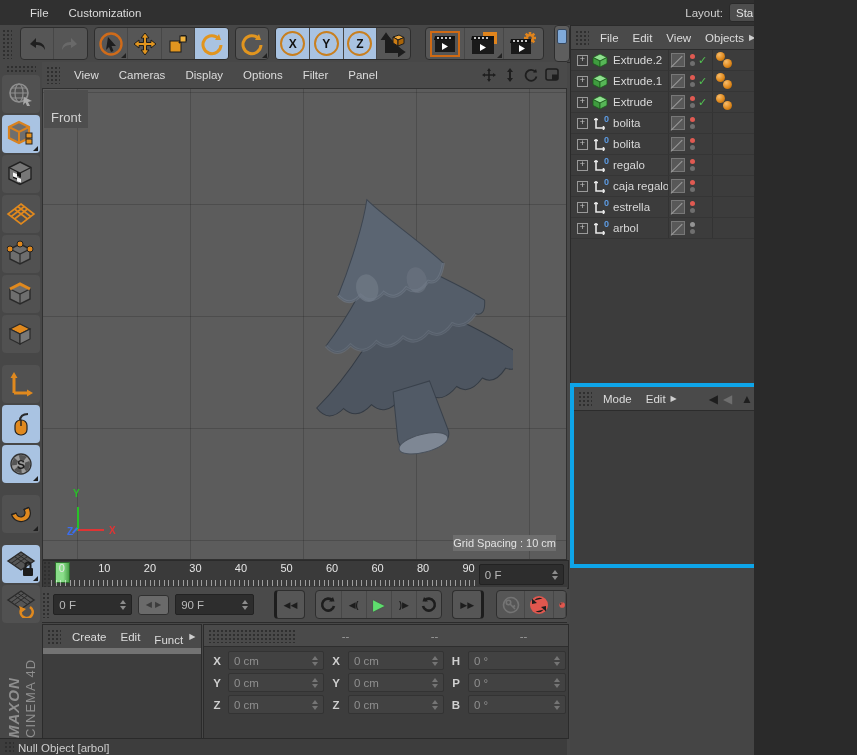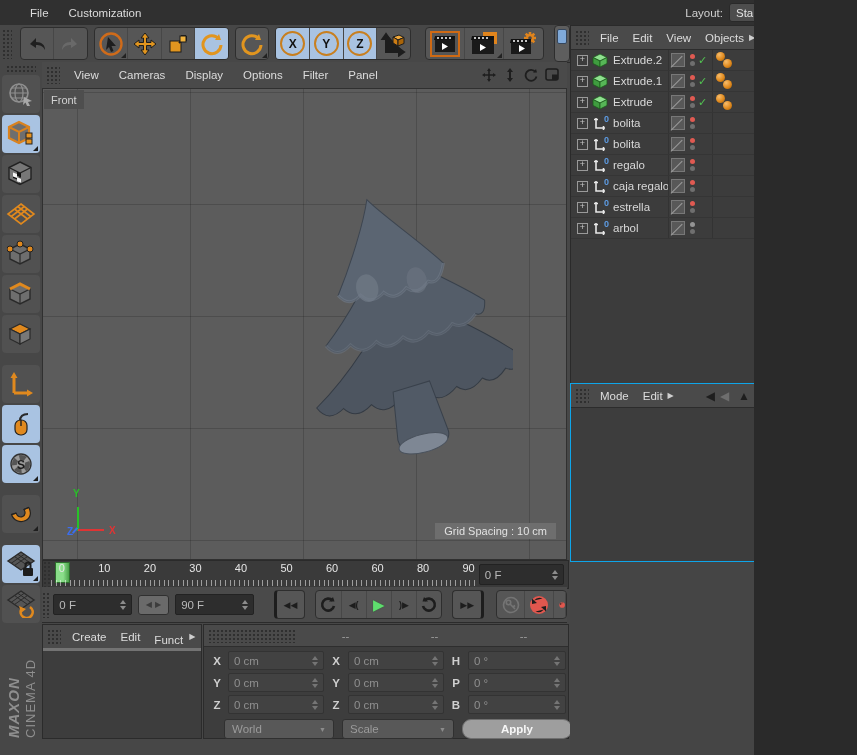--- a/index.html
+++ b/index.html
@@ -39,22 +39,22 @@
   .sbtn .flyout{position:absolute;right:2px;bottom:2px;width:0;height:0;border-left:5px solid transparent;border-bottom:5px solid #1e1e1e;}
   .sb-gap{height:8px;}
   
   .vp-menubar{left:42px;top:62px;width:525px;height:26px;background:#4a4a4a;display:flex;align-items:center;border-bottom:1px solid #2a2a2a;}
   .vp-menubar .grip{width:14px;height:18px;margin:0 4px;}
   .vp-icons{margin-left:auto;display:flex;gap:7px;padding-right:8px;}
   .vp-canvas{left:42px;top:88px;width:523px;height:470px;background-color:#5c5c5c;
      background-image:repeating-linear-gradient(to right,rgba(0,0,0,0.16) 0 1px,transparent 1px 113px),
                       repeating-linear-gradient(to bottom,rgba(0,0,0,0.16) 0 1px,transparent 1px 112px);
      background-position:34px 3px;border:1px solid #303030;overflow:hidden;}
-  .cam-label{position:absolute;left:1px;top:1px;background:#4e4e4e;color:#d2d2d2;padding:4px 7px 3px;font-size:11px;}
-  .grid-spacing{position:absolute;right:10px;bottom:20px;background:#6e6e6e;color:#e2e2e2;border-radius:0;padding:2px 9px;font-size:11px;}
+  .cam-label{position:absolute;left:1px;top:1px;background:#4e4e4e;color:#d2d2d2;padding:20px 7px 3px;font-size:13px;}
+  .grid-spacing{position:absolute;right:10px;bottom:8px;background:#6e6e6e;color:#e2e2e2;border-radius:0;padding:2px 0;font-size:11px;}
   .axis-gizmo{position:absolute;left:28px;bottom:28px;width:60px;height:42px;}
   .axis-y{position:absolute;left:6px;bottom:0;width:2px;height:24px;background:#27c227;}
   .axis-x{position:absolute;left:7px;bottom:0;width:26px;height:2px;background:#e03434;}
   .axis-z{position:absolute;left:3px;bottom:-3px;width:2px;height:7px;background:#3a6ef0;transform:rotate(40deg);}
   .axis-lab{position:absolute;font-size:10px;font-weight:bold;}
   .lab-y{color:#27c227;left:2px;top:-1px;}
   .lab-x{color:#e03434;left:38px;bottom:-5px;}
   .lab-z{color:#3a6ef0;left:-4px;bottom:-6px;}
   .tree{position:absolute;left:235px;top:105px;}
   
@@ -81,21 +81,21 @@
   .pb-group{display:flex;background:#565656;border:1px solid #2e2e2e;border-radius:4px;overflow:hidden;margin-left:10px;}
   .pbtn{width:30px;height:27px;display:flex;align-items:center;justify-content:center;color:#1d1d1d;font-size:13px;font-weight:bold;border-right:1px solid #474747;}
   .pbtn:last-child{border-right:none;}
   .pbtn.single{border:1px solid #2e2e2e;border-radius:4px;background:#565656;width:34px;}
   .pbtn .play{color:#5fdc6e;font-size:15px;text-shadow:0 0 1px #1d5c24;}
   .pbtn small{font-size:9px;font-weight:bold;margin:0 -1px;}
   .keygroup{margin-left:12px;display:flex;background:#565656;border:1px solid #2e2e2e;border-radius:4px;overflow:hidden;}
   .kbtn{width:34px;height:27px;display:flex;align-items:center;justify-content:center;border-right:1px solid #474747;}
   
   .create-panel{left:42px;top:624px;width:158px;height:113px;background:#3d3d3d;border:1px solid #2b2b2b;}
-  .panel-head{height:23px;background:#4a4a4a;display:flex;align-items:center;border-bottom:3px solid #737373;}
+  .panel-head{height:23px;background:#4a4a4a;display:flex;align-items:center;border-bottom:6px solid #737373;}
   .panel-head .grip{width:14px;height:16px;margin:0 4px;}
   .panel-head .menu-item{padding:0 7px;}
   .arrow-glyph{font-size:8px;color:#cfcfcf;padding:0 4px;}
   .coord-panel{left:203px;top:624px;width:364px;height:113px;background:#3d3d3d;border:1px solid #2b2b2b;}
   .coord-head{height:21px;background:#4a4a4a;display:flex;align-items:center;border-bottom:1px solid #2e2e2e;color:#9e9e9e;}
   .coord-head .grip{width:14px;height:14px;margin:0 4px;}
   .coord-head span{flex:1;text-align:center;}
   .coord-grid{display:grid;grid-template-columns:14px 96px 16px 96px 16px 98px;gap:3px 4px;padding:4px 4px 0 6px;align-items:center;}
   .clab{color:#cfcfcf;font-weight:bold;text-align:center;}
   .cfield{background:#424242;border:1px solid #333;border-radius:2px;color:#8f8f8f;height:17px;display:flex;align-items:center;padding:0 5px;}
@@ -138,21 +138,21 @@
   .dot{width:5px;height:5px;border-radius:50%;display:block;}
   .dot.red{background:#e05a52;}
   .dot.dim{background:#6f6f6f;}
   .dot.gray{background:#949494;}
   .check{color:#52c452;font-weight:bold;font-size:11px;margin-left:3px;}
   .hidden-check{visibility:hidden;}
   .col-b{position:absolute;left:144px;width:30px;height:20px;}
   .tagball{position:absolute;width:9px;height:9px;border-radius:50%;background:radial-gradient(circle at 35% 30%,#f7bc6a,#e08a1e 55%,#9c5a08);}
   .tagball.b1{left:1px;top:2px;} .tagball.b2{left:8px;top:9px;}
   
-  .attr-panel{position:absolute;left:0;top:358px;width:270px;height:177px;background:#3d3d3d;border:1px solid #0ea5e9;}
+  .attr-panel{position:absolute;left:0;top:358px;width:270px;height:177px;background:#3d3d3d;border:4px solid #0ea5e9;}
   .attr-icons{margin-left:auto;display:flex;align-items:center;gap:9px;padding-right:6px;}
   .tri{font-size:12px;color:#1e1e1e;}
   .tri.ghost{color:#6e6e6e;margin-left:-4px;}
   .lock-ico{width:9px;height:7px;border:1.5px solid #1f1f1f;border-radius:1px;position:relative;margin-top:4px;}
   .lock-ico::before{content:"";position:absolute;left:1px;top:-5px;width:5px;height:5px;border:1.5px solid #1f1f1f;border-bottom:none;border-radius:4px 4px 0 0;}
   .target-ico{width:11px;height:11px;border:1.6px solid #1f1f1f;border-radius:50%;display:flex;align-items:center;justify-content:center;}
   .target-ico::before{content:"";width:4px;height:4px;border:1.4px solid #1f1f1f;border-radius:50%;}
   
   .vtabs{position:absolute;right:0;top:0;width:17px;height:535px;background:#3f3f3f;border-left:1px solid #2c2c2c;display:flex;flex-direction:column;}
   .vtab{writing-mode:vertical-rl;text-align:center;color:#9c9c9c;font-size:11px;background:#3f3f3f;border-bottom:1px solid #2c2c2c;padding:9px 1px;white-space:nowrap;}
@@ -667,38 +667,31 @@
         </span>
       <span class="clab">B</span>
       <span class="cfield">
           <span>0 °</span>
           <span class="stepper" style="margin-left:auto;">
             <i class="up"></i>
             <i class="dn"></i>
           </span>
         </span>
     </div>
-    <div class="coord-foot">
-      <span class="dropdown">
-        <span>World</span>
-          <span class="dd">▼</span>
-      </span>
-      <span class="dropdown">
-        <span>Scale</span>
-          <span class="dd">▼</span>
-      </span>
-      <span class="apply-btn">Apply</span>
-    </div>
   </div>
 
   <div class="abs branding">
     <span class="brand-maxon">MAXON</span>
     <span class="brand-prod">CINEMA 4D</span>
   </div>
 
+  <div class="abs statusbar">
+    <span class="grip"></span>
+    <span>Null Object [arbol]</span>
+  </div>
 
   <div class="abs right">
 
     <div class="om-panel">
       <div class="om-head">
         <span class="grip"></span>
         <span class="menu-item">File</span>
         <span class="menu-item">Edit</span>
         <span class="menu-item">View</span>
         <span class="menu-item" style="padding-right:1px;">Objects</span>

